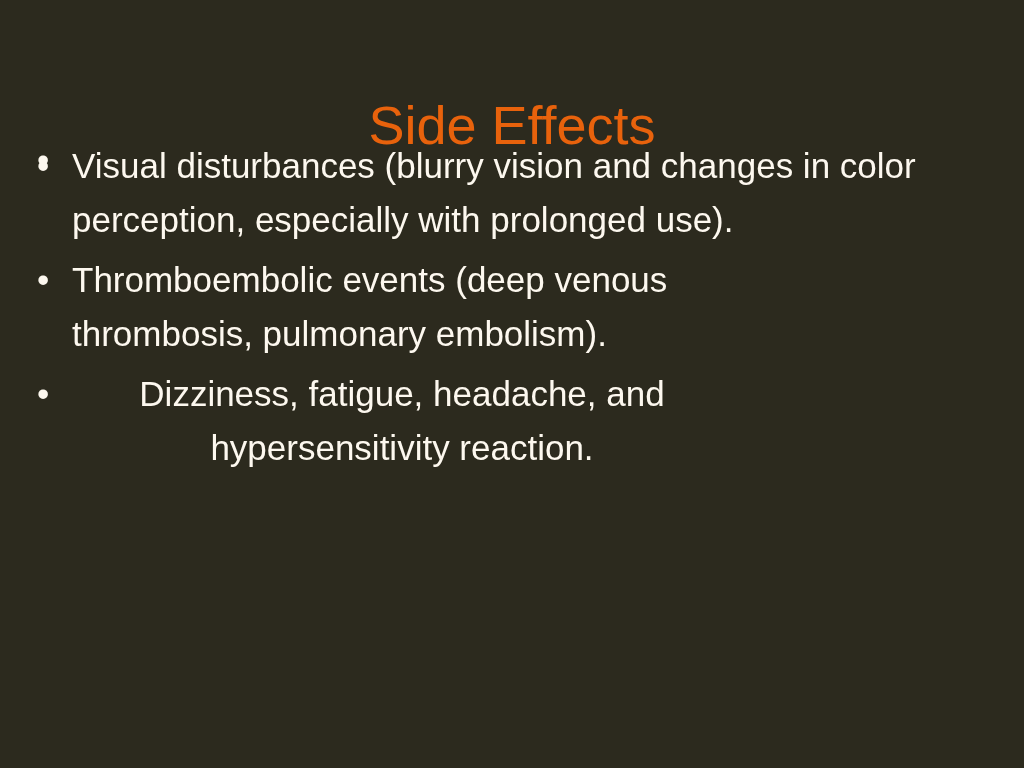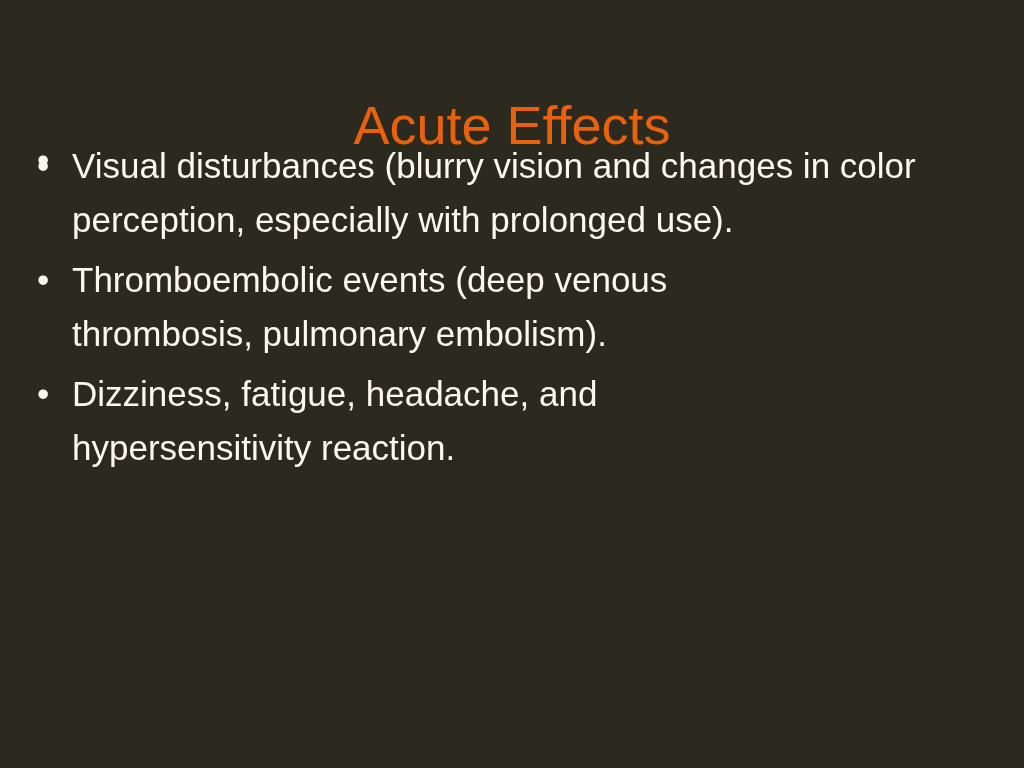--- a/index.html
+++ b/index.html
@@ -69,28 +69,28 @@
 
   .bullet-text {
     display: block;
     max-width: 930px;
   }
 
   
   .bullet-item[data-index="0"] .bullet-text { max-width: 870px; }
   .bullet-item[data-index="1"] .bullet-text { max-width: 930px; }
   .bullet-item[data-index="2"] .bullet-text { max-width: 770px; }
-  .bullet-item[data-index="3"] .bullet-text { max-width: 660px; }
+  .bullet-item[data-index="3"] .bullet-text { max-width: 660px; text-align: center; }
 </style>
 </head>
 <body>
 
 <div id="slide">
 
-  <h1 id="slide-title">Acute Effects</h1>
+  <h1 id="slide-title">Side Effects</h1>
 
   <ul id="bullet-list">
 
     <li class="bullet-item" data-index="0">
       <span class="bullet-marker">•</span>
     </li>
 
     <li class="bullet-item" data-index="1">
       <span class="bullet-marker">•</span>
       <span class="bullet-text">Visual disturbances (blurry vision and changes in color perception, especially with prolonged use).</span>

